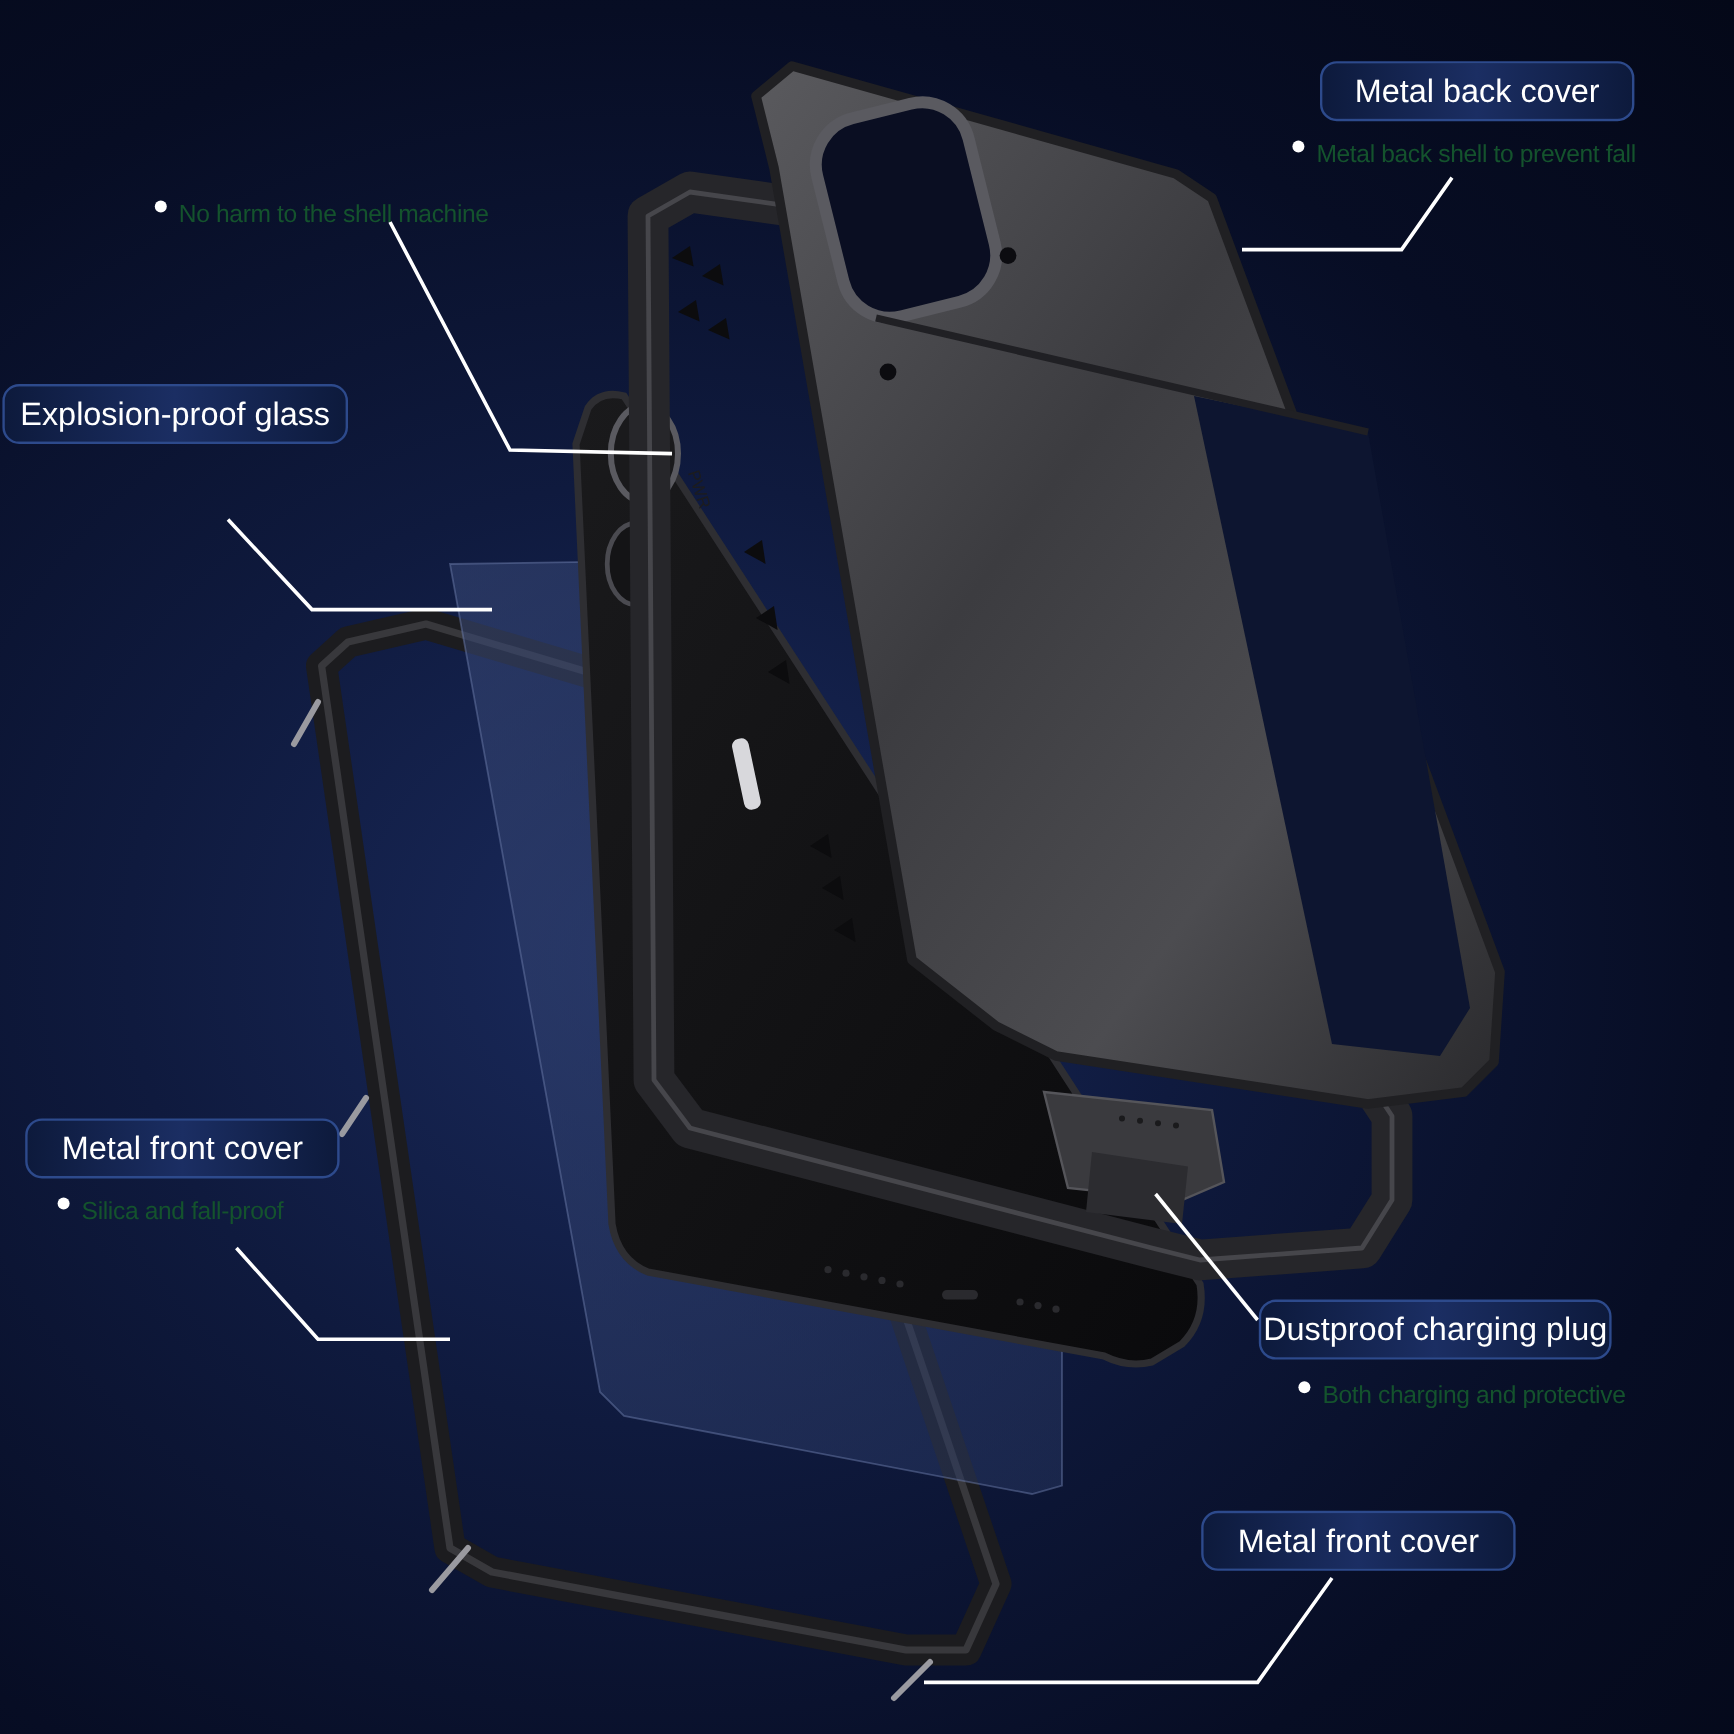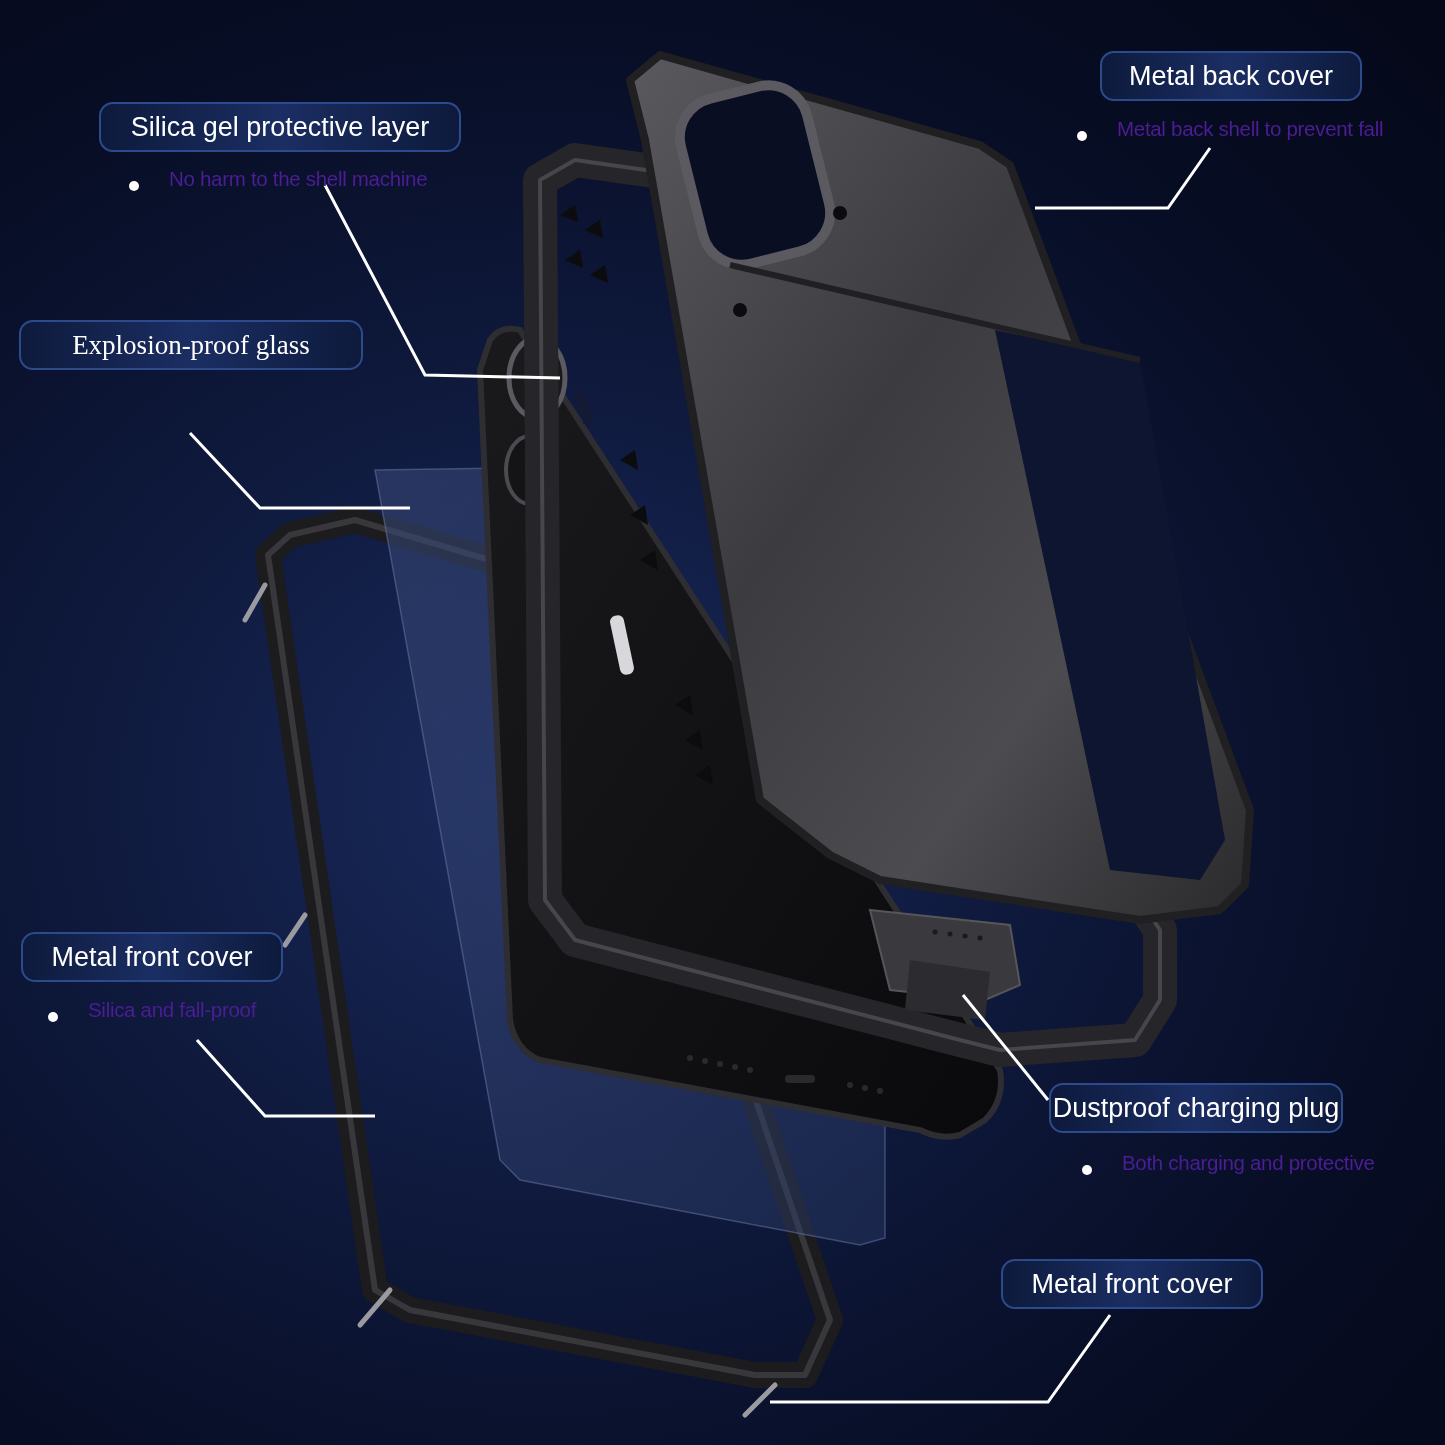--- a/index.html
+++ b/index.html
@@ -16,24 +16,23 @@
     border: 2px solid #2d4a8c;
     border-radius: 14px;
     background: linear-gradient(90deg, #0d1a3c 0%, #1b2e63 50%, #0d1a3c 100%);
     box-sizing: border-box;
     display: flex; align-items: center; justify-content: center;
     font-size: 27px; color: #ffffff;
     white-space: nowrap;
   }
   .label-sub {
     position: absolute;
-    font-size: 20.5px; color: #4c1d95; white-space: nowrap;
-    display: flex; align-items: flex-end;
+    font-size: 20.5px; color: #14532d; white-space: nowrap;
+    display: flex; align-items: flex-start;
     letter-spacing: -0.3px;
-    gap: 20px;
   }
   .bullet {
     display: inline-block; width: 10px; height: 10px; border-radius: 50%;
     background: #ffffff; margin-right: 10px;
   }
   svg { position: absolute; left: 0; top: 0; }
 </style>
 </head>
 <body>
 
@@ -147,33 +146,32 @@
     <g stroke="#ffffff" stroke-width="3" fill="none">
       <polyline points="325,185 425,375 560,378"></polyline>
       <polyline points="1210,148 1168,208 1035,208"></polyline>
       <polyline points="190,433 260,508 410,508"></polyline>
       <polyline points="197,1040 265,1116 375,1116"></polyline>
       <polyline points="1048,1100 963,995"></polyline>
       <polyline points="1110,1315 1048,1402 770,1402"></polyline>
     </g>
   </svg>
 
-  <div class="label-box" style="left:99px; top:102px; width:362px;">Silica gel protective layer</div>
   <div class="label-sub" style="left:129px; top:167px;">
     <span class="bullet"></span>
     <span>No harm to the shell machine</span>
   </div>
 
   <div class="label-box" style="left:1100px; top:51px; width:262px;">Metal back cover</div>
   <div class="label-sub" style="left:1077px; top:117px;">
     <span class="bullet"></span>
     <span>Metal back shell to prevent fall</span>
   </div>
 
-  <div class="label-box" style="left:19px; top:320px; width:344px;font-family:Liberation Serif, serif;">Explosion-proof glass</div>
+  <div class="label-box" style="left:2px; top:320px; width:288px;">Explosion-proof glass</div>
 
   <div class="label-box" style="left:21px; top:932px; width:262px;">Metal front cover</div>
   <div class="label-sub" style="left:48px; top:998px;">
     <span class="bullet"></span>
     <span>Silica and fall-proof</span>
   </div>
 
   <div class="label-box" style="left:1049px; top:1083px; width:294px;">Dustproof charging plug</div>
   <div class="label-sub" style="left:1082px; top:1151px;">
     <span class="bullet"></span>

